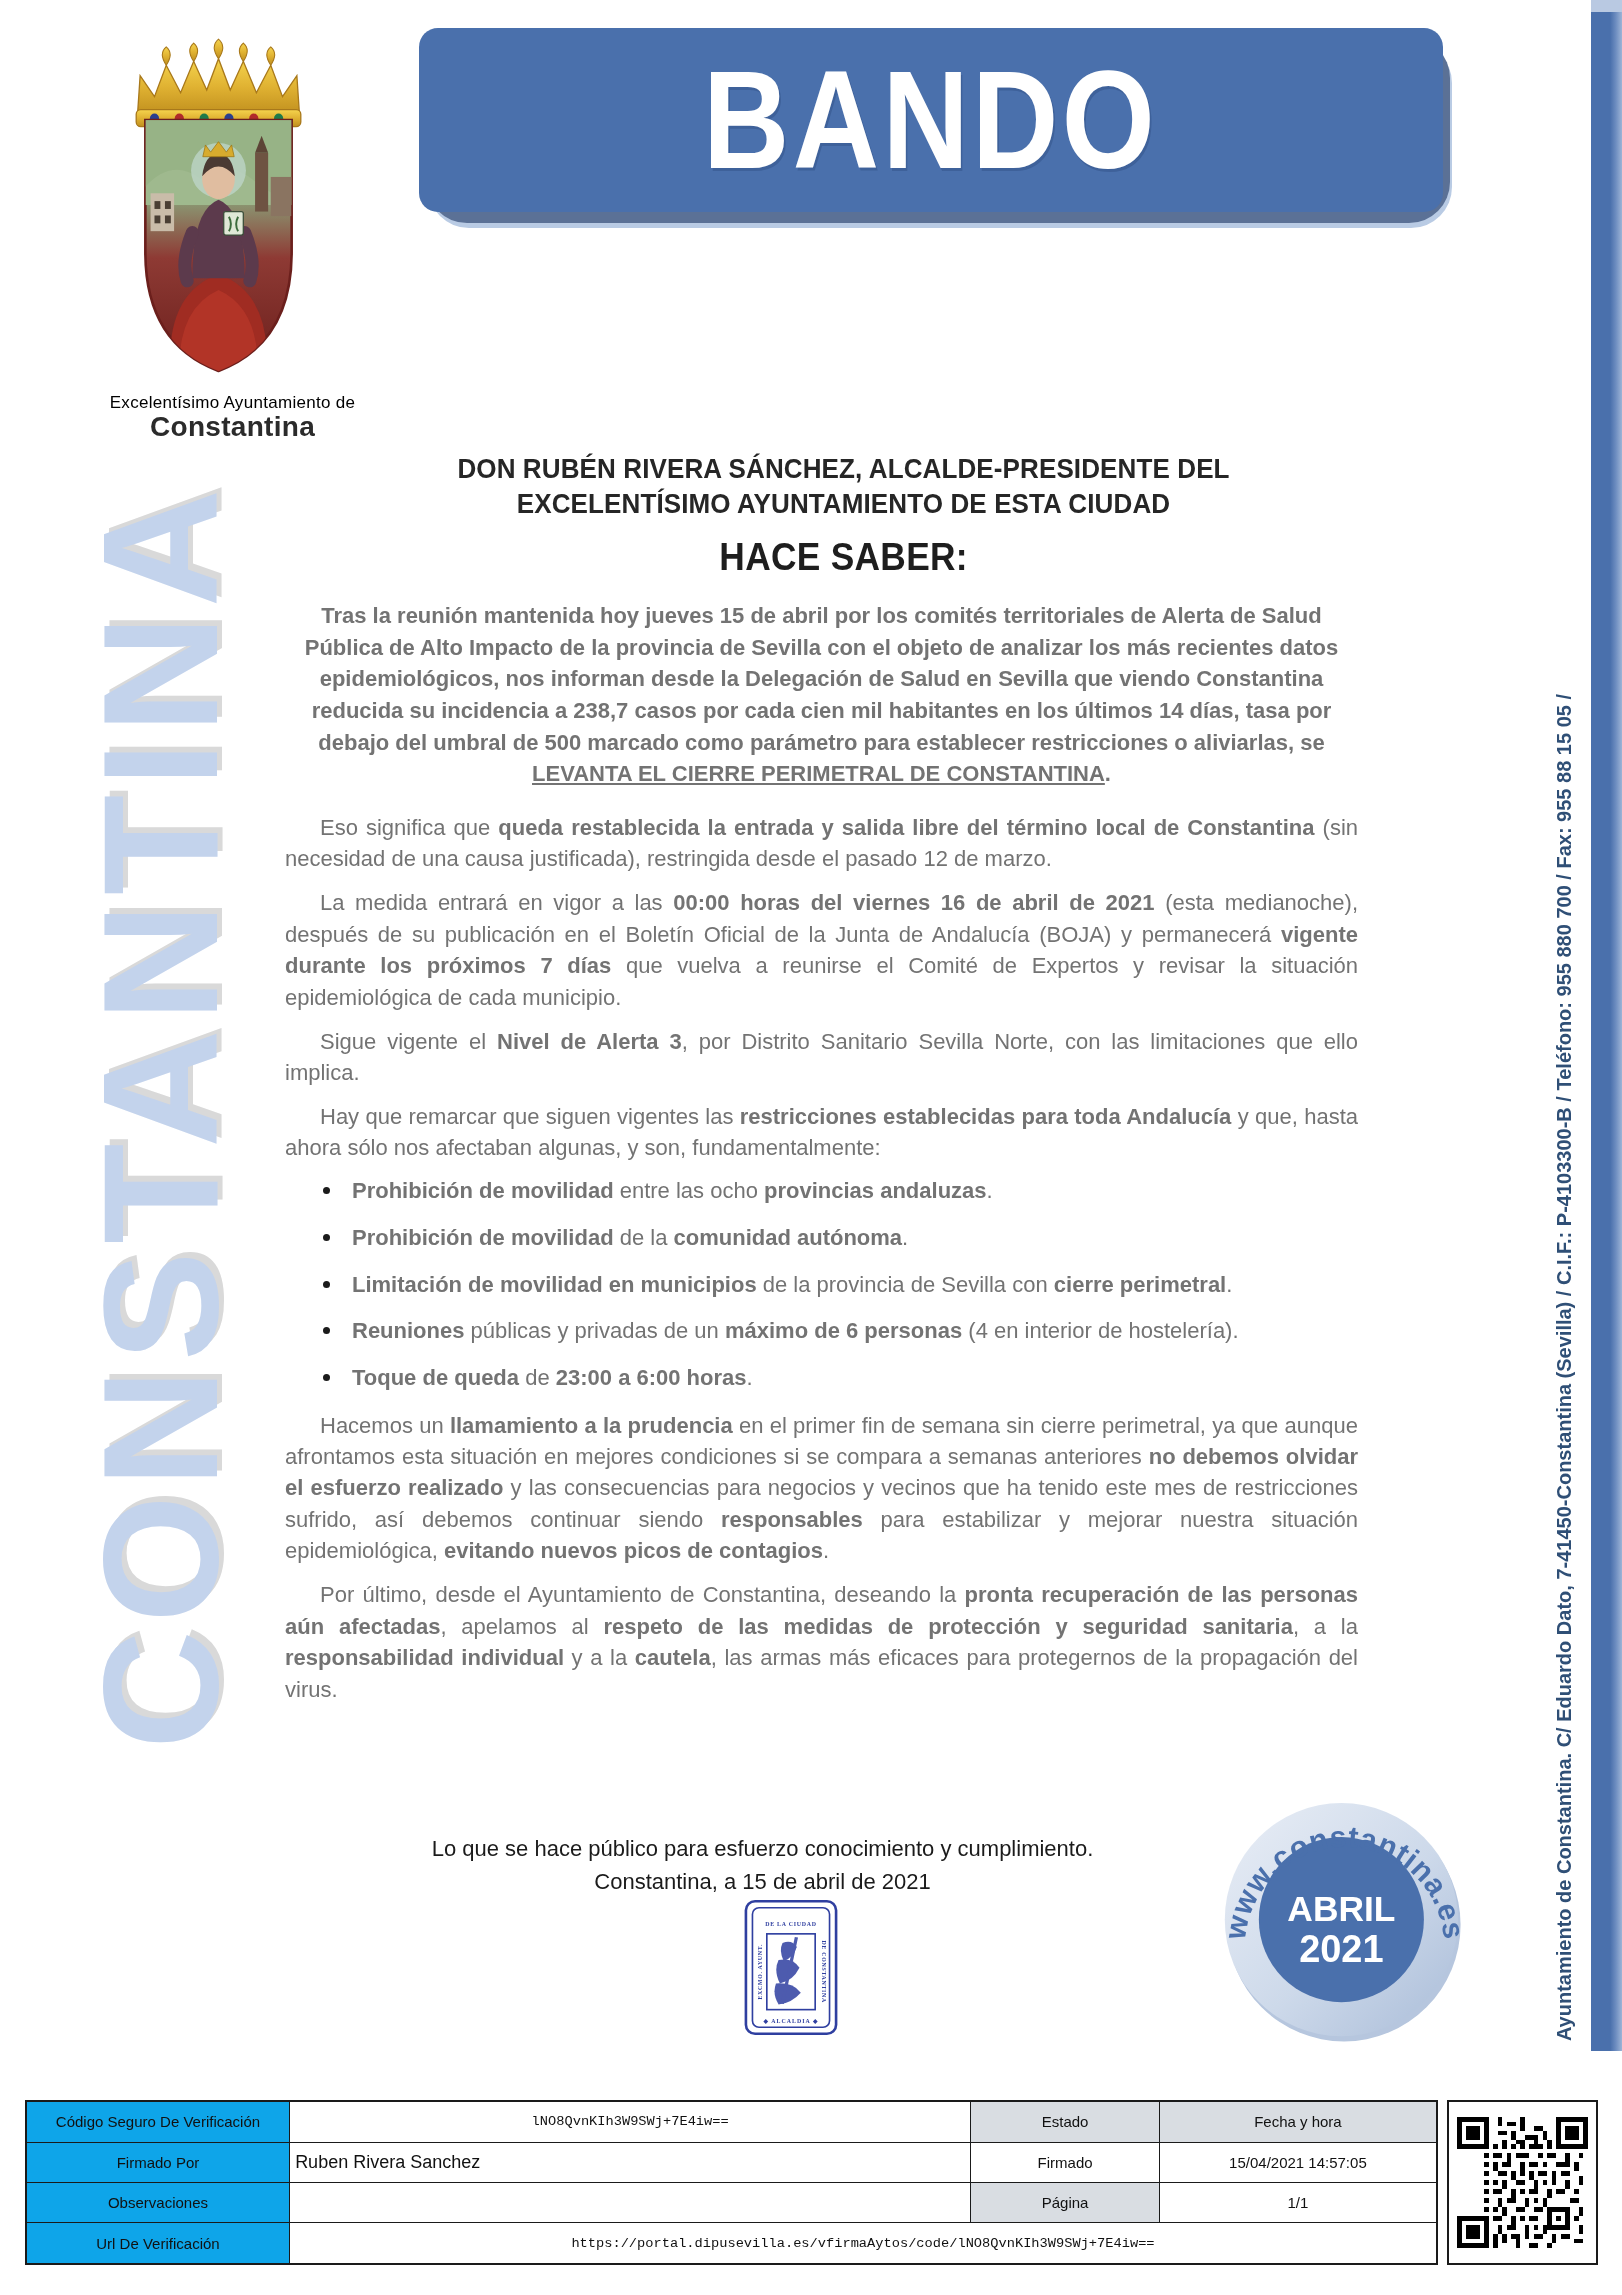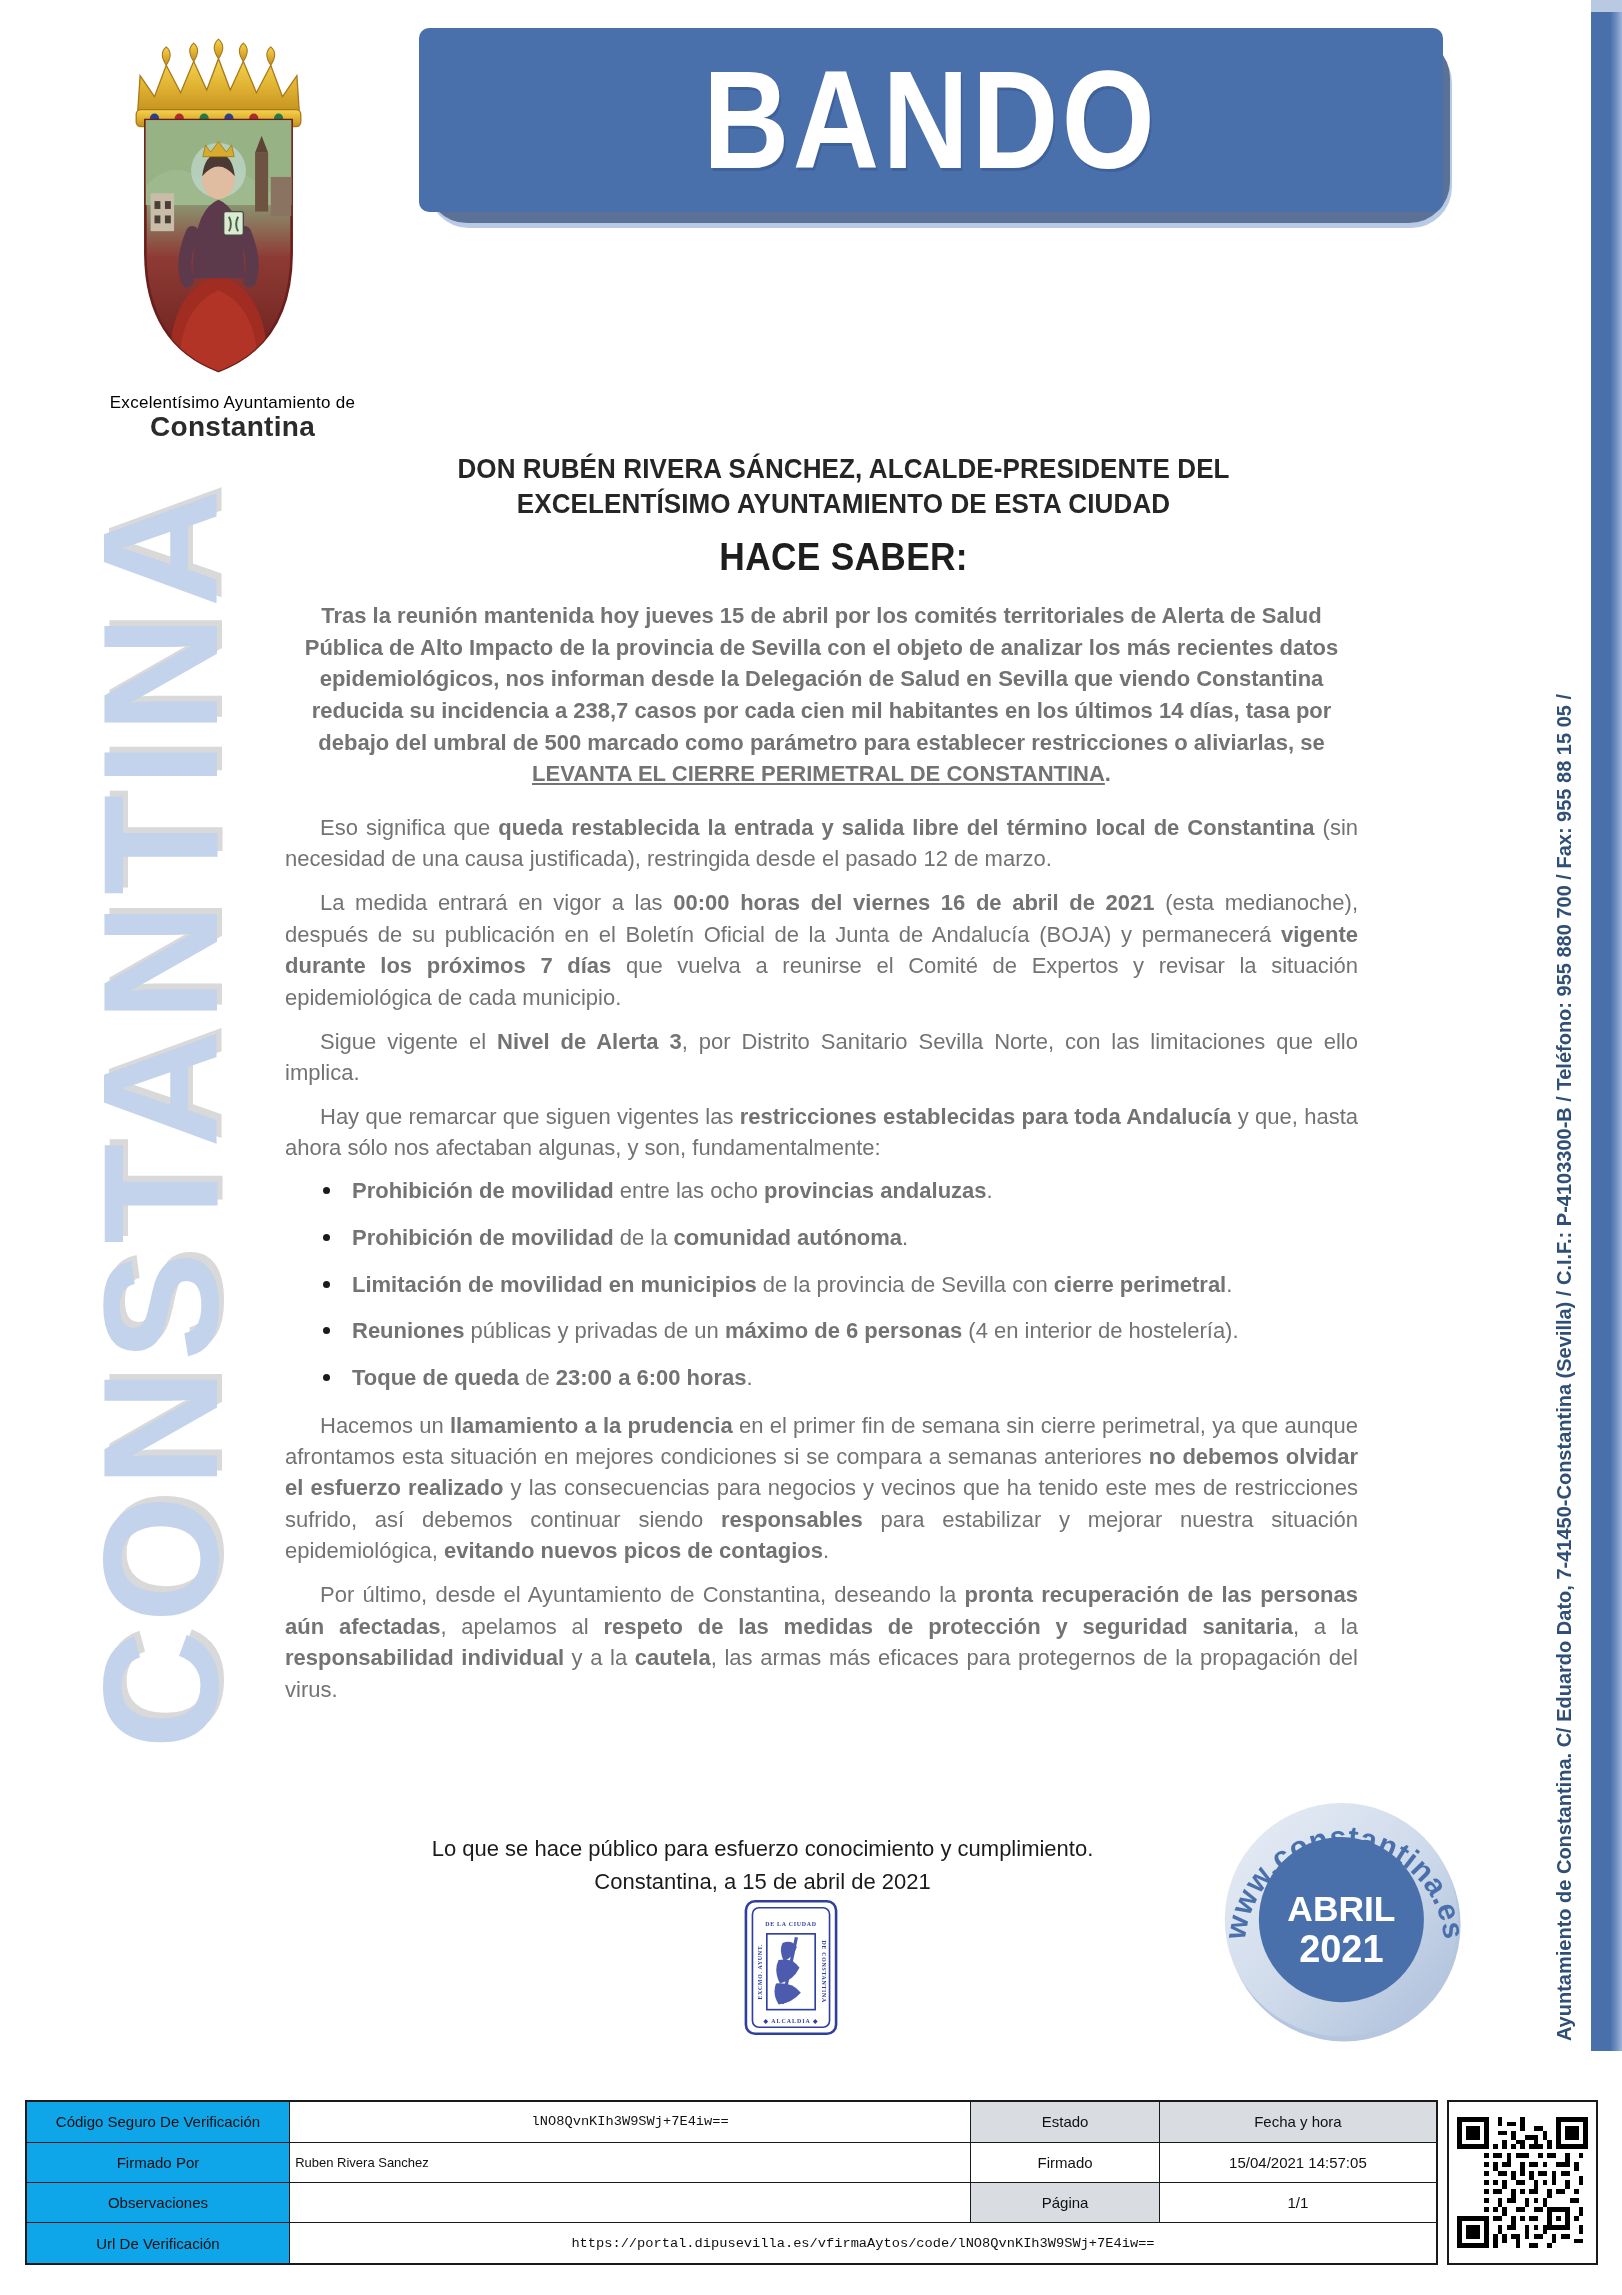--- a/index.html
+++ b/index.html
@@ -61,21 +61,21 @@
   #banner .shadow{
     position:absolute;left:9.2px;top:14.4px;width:1024px;height:186px;
     background:#b9cbe4;border-radius:41px 41px 41px 41px;
   }
   #banner .shadow2{
     position:absolute;left:6.5px;top:9.2px;width:1024px;height:186px;
     background:#5b7196;border-radius:41px;
   }
   #banner .body{
     position:absolute;left:0;top:0;width:1024px;height:184px;
-    background:#4A70AC;border-radius:10px;
+    background:#4A70AC;border-radius:19px;
     display:flex;align-items:center;justify-content:center;
   }
   #banner .body span{
     color:#fff;font-weight:700;font-size:139px;line-height:1;
     letter-spacing:3.9px;transform:scaleX(.86);transform-origin:center;
     font-family:"Liberation Sans", sans-serif;
     text-shadow:2px 2.6px 0 rgba(40,70,120,.35);
   }
 
   
@@ -141,21 +141,21 @@
   
   #verif{
     position:absolute;left:25px;top:2100px;width:1573px;height:165px;z-index:6;
     display:flex;align-items:stretch;gap:0;
   }
   #vtable{
     flex:0 0 1413px;border:2.6px solid #1a1a1a;border-collapse:collapse;
     background:#fff;table-layout:fixed;
   }
   #vtable td{
-    border:1.3px solid #1a1a1a;font-size:13px;color:#111;padding:2px 5.2px;
+    border:1.3px solid #1a1a1a;font-size:18px;color:#111;padding:2px 5.2px;
     vertical-align:middle;height:29px;
   }
   #vtable td.lbl{background:#0ea5e9;text-align:center;font-size:15px;}
   #vtable td.val{background:#fff;text-align:left;}
   #vtable td.valc{background:#fff;text-align:center;font-family:"Liberation Mono",monospace;font-size:13.7px;}
   #vtable td.hdr{background:#d9dde2;text-align:center;font-size:15px;}
   #vtable td.ctr{background:#fff;text-align:center;font-size:15px;}
   #qrbox{
     flex:1 1 auto;margin-left:9.2px;border:2px solid #1a1a1a;background:#fff;
     display:flex;align-items:center;justify-content:center;

